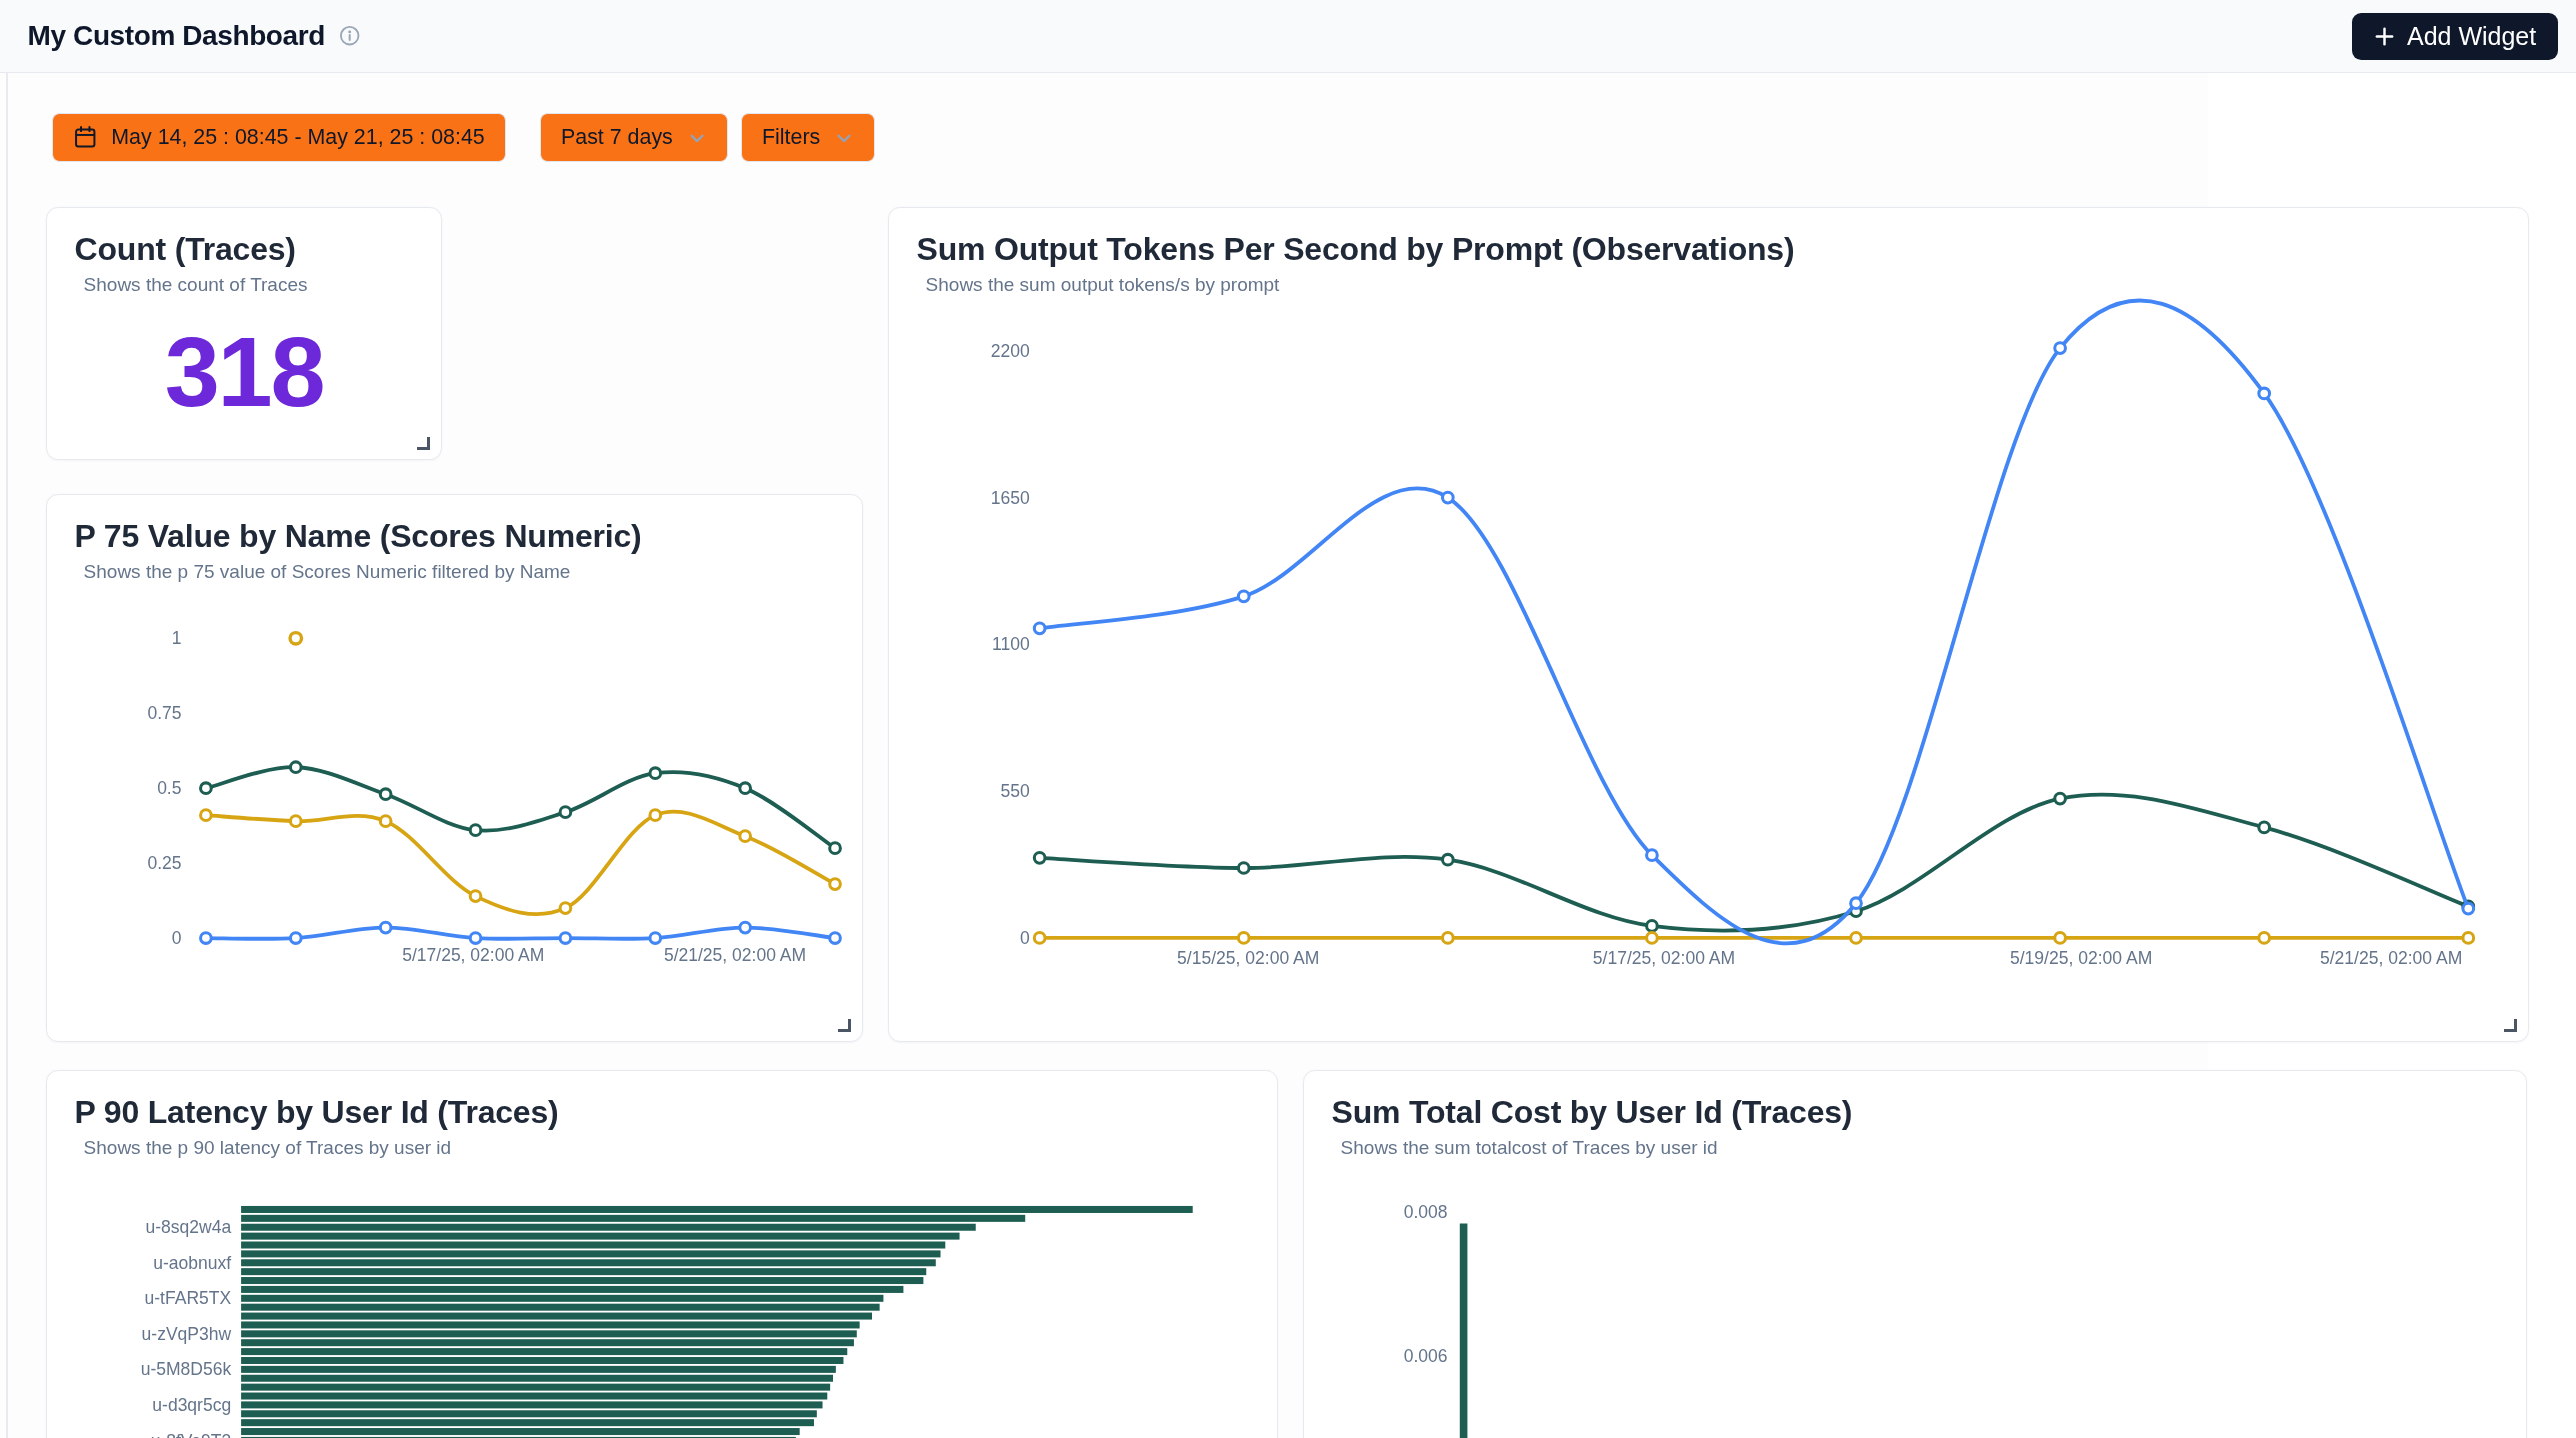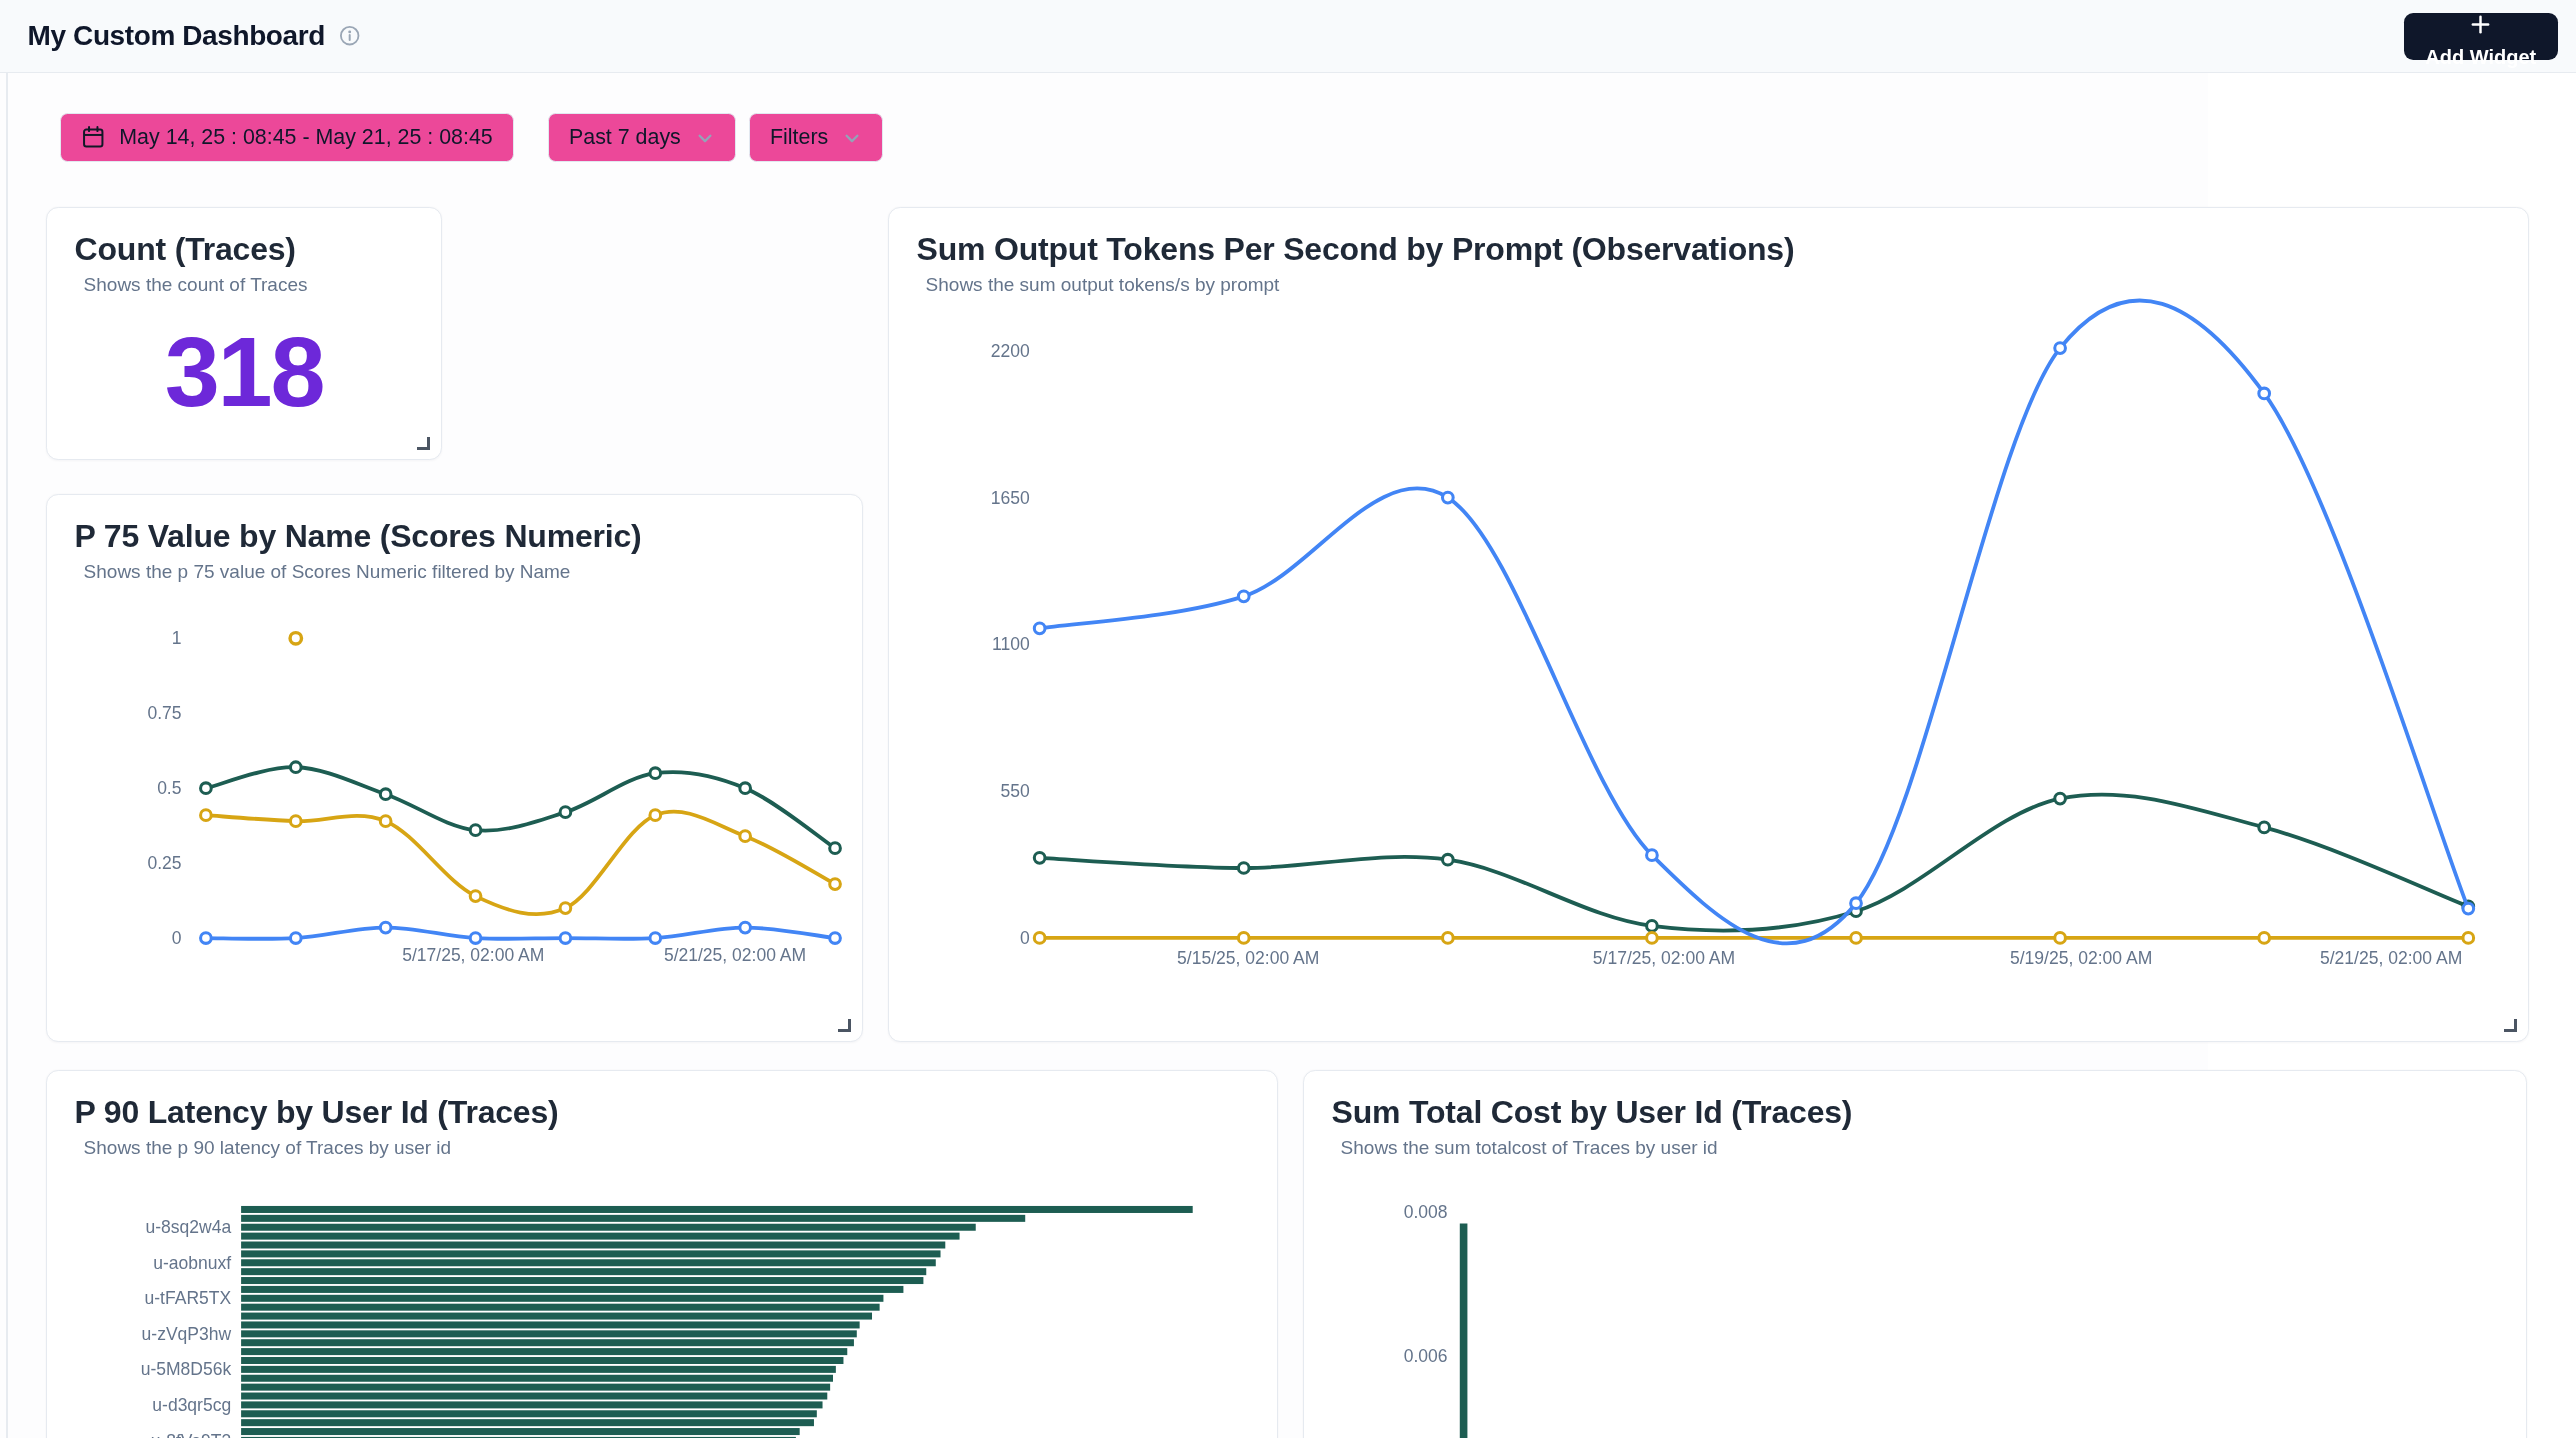--- a/index.html
+++ b/index.html
@@ -9,30 +9,30 @@
 
   
   .header { position:absolute; left:0; top:0; width:2576px; height:73px;
             background:#f8fafc; border-bottom:1.5px solid #e7ebf0;
             display:flex; align-items:center; padding:0 18.4px 0 27.6px; }
   .page-title { font-size:28px; font-weight:700; color:#0f172a; letter-spacing:-0.4px; }
   .info-icon { margin-left:13.8px; display:flex; align-items:center; }
   .header-spacer { flex:1; }
   .add-widget-btn { height:47px; background:#0f172a; color:#ffffff; border:none;
             border-radius:9.2px; display:flex; align-items:center; gap:10.7px;
-            padding:0 21.4px; font-size:20px; font-weight:700; cursor:pointer;
-            font-family:"Liberation Sans", sans-serif;flex-direction:column; }
+            padding:0 21.4px; font-size:25px; font-weight:400; cursor:pointer;
+            font-family:"Liberation Sans", sans-serif; }
 
   .left-border { position:absolute; left:6.1px; top:73px; width:1.5px; height:1365px; background:#e7ebf0; }
 
   
-  .toolbar-item { position:absolute; top:113px; height:49px; background:#ec4899;
+  .toolbar-item { position:absolute; top:113px; height:49px; background:#f97316;
             border:1.5px solid #e2e8f0; border-radius:7.7px; display:flex;
             align-items:center; gap:13.8px; padding:0 20px; font-size:21.4px;
-            font-weight:500; color:#0f172a; cursor:pointer;margin-left:8px; }
+            font-weight:500; color:#0f172a; cursor:pointer; }
   .date-box { left:52px; }
   .range-box { left:540px; }
   .filter-box { left:741px;justify-content:center; }
 
   
   .card { position:absolute; background:#ffffff; border:1.5px solid #e6eaf0;
           border-radius:12.2px; box-shadow:0 0.8px 2.3px rgba(16,24,40,.04); }
   .card-title { position:absolute; left:27.6px; top:23px; right:27.6px; font-size:32px;
           font-weight:600; color:#1f2937; letter-spacing:-0.2px; white-space:nowrap; overflow:hidden; }
   .card-sub { position:absolute; left:27.6px; top:66px; right:27.6px; font-size:19px;

